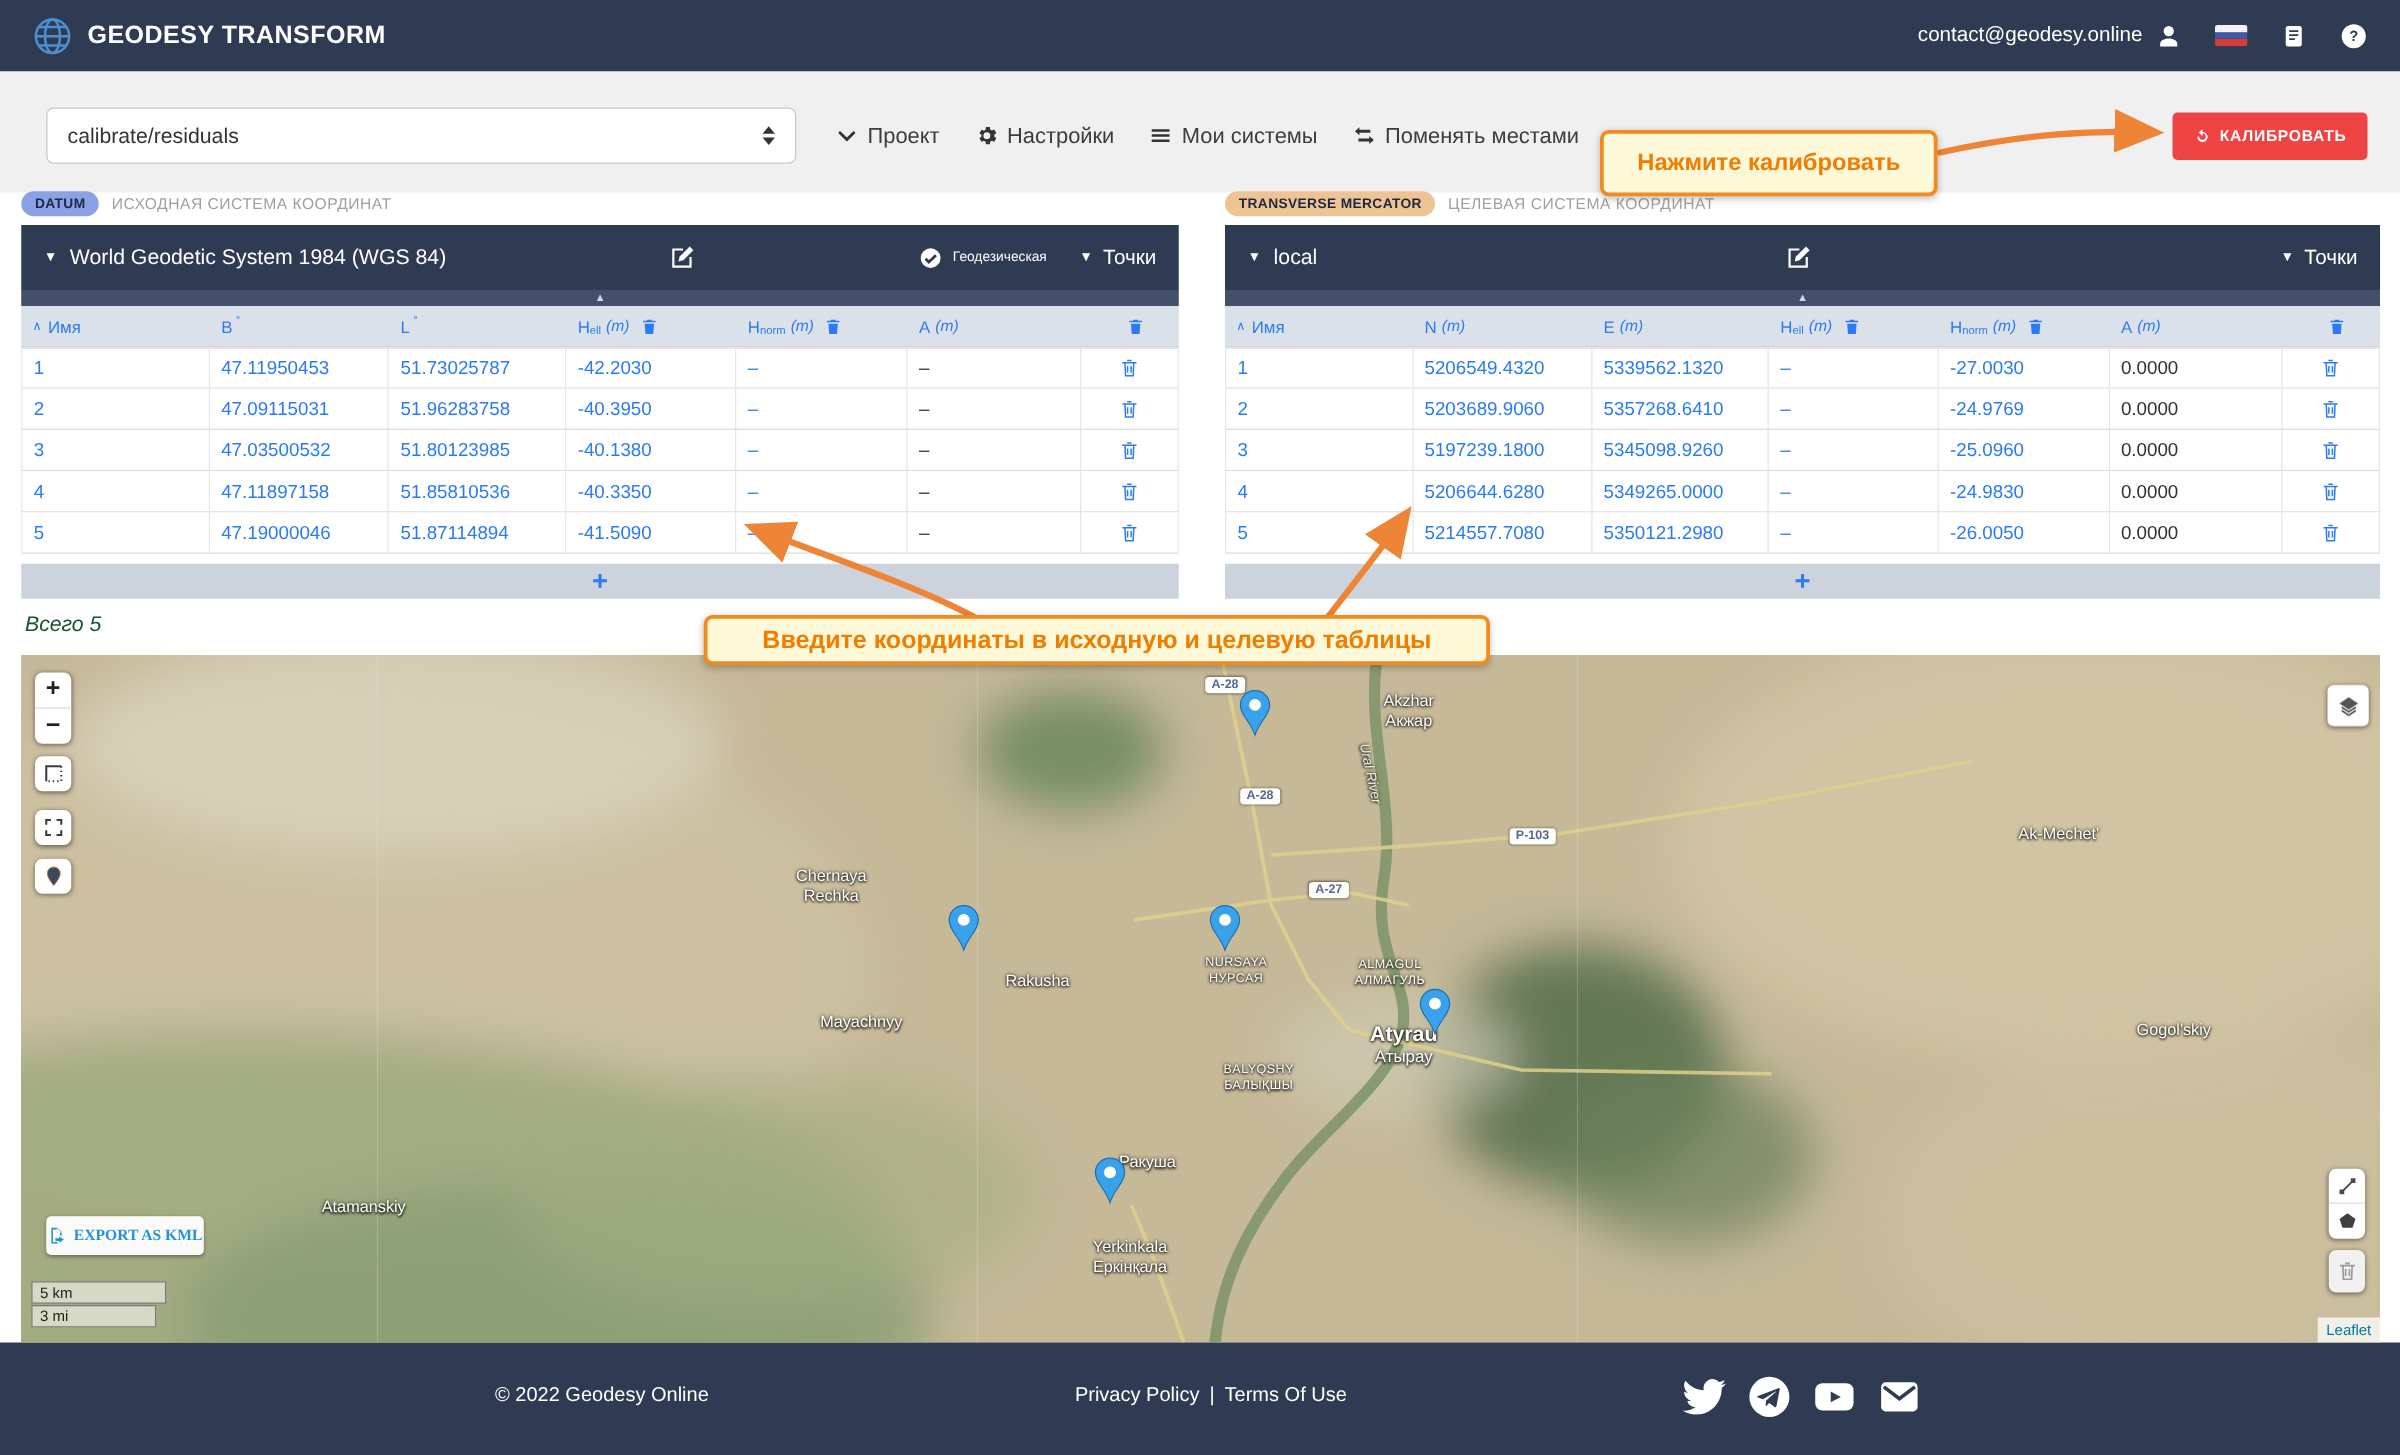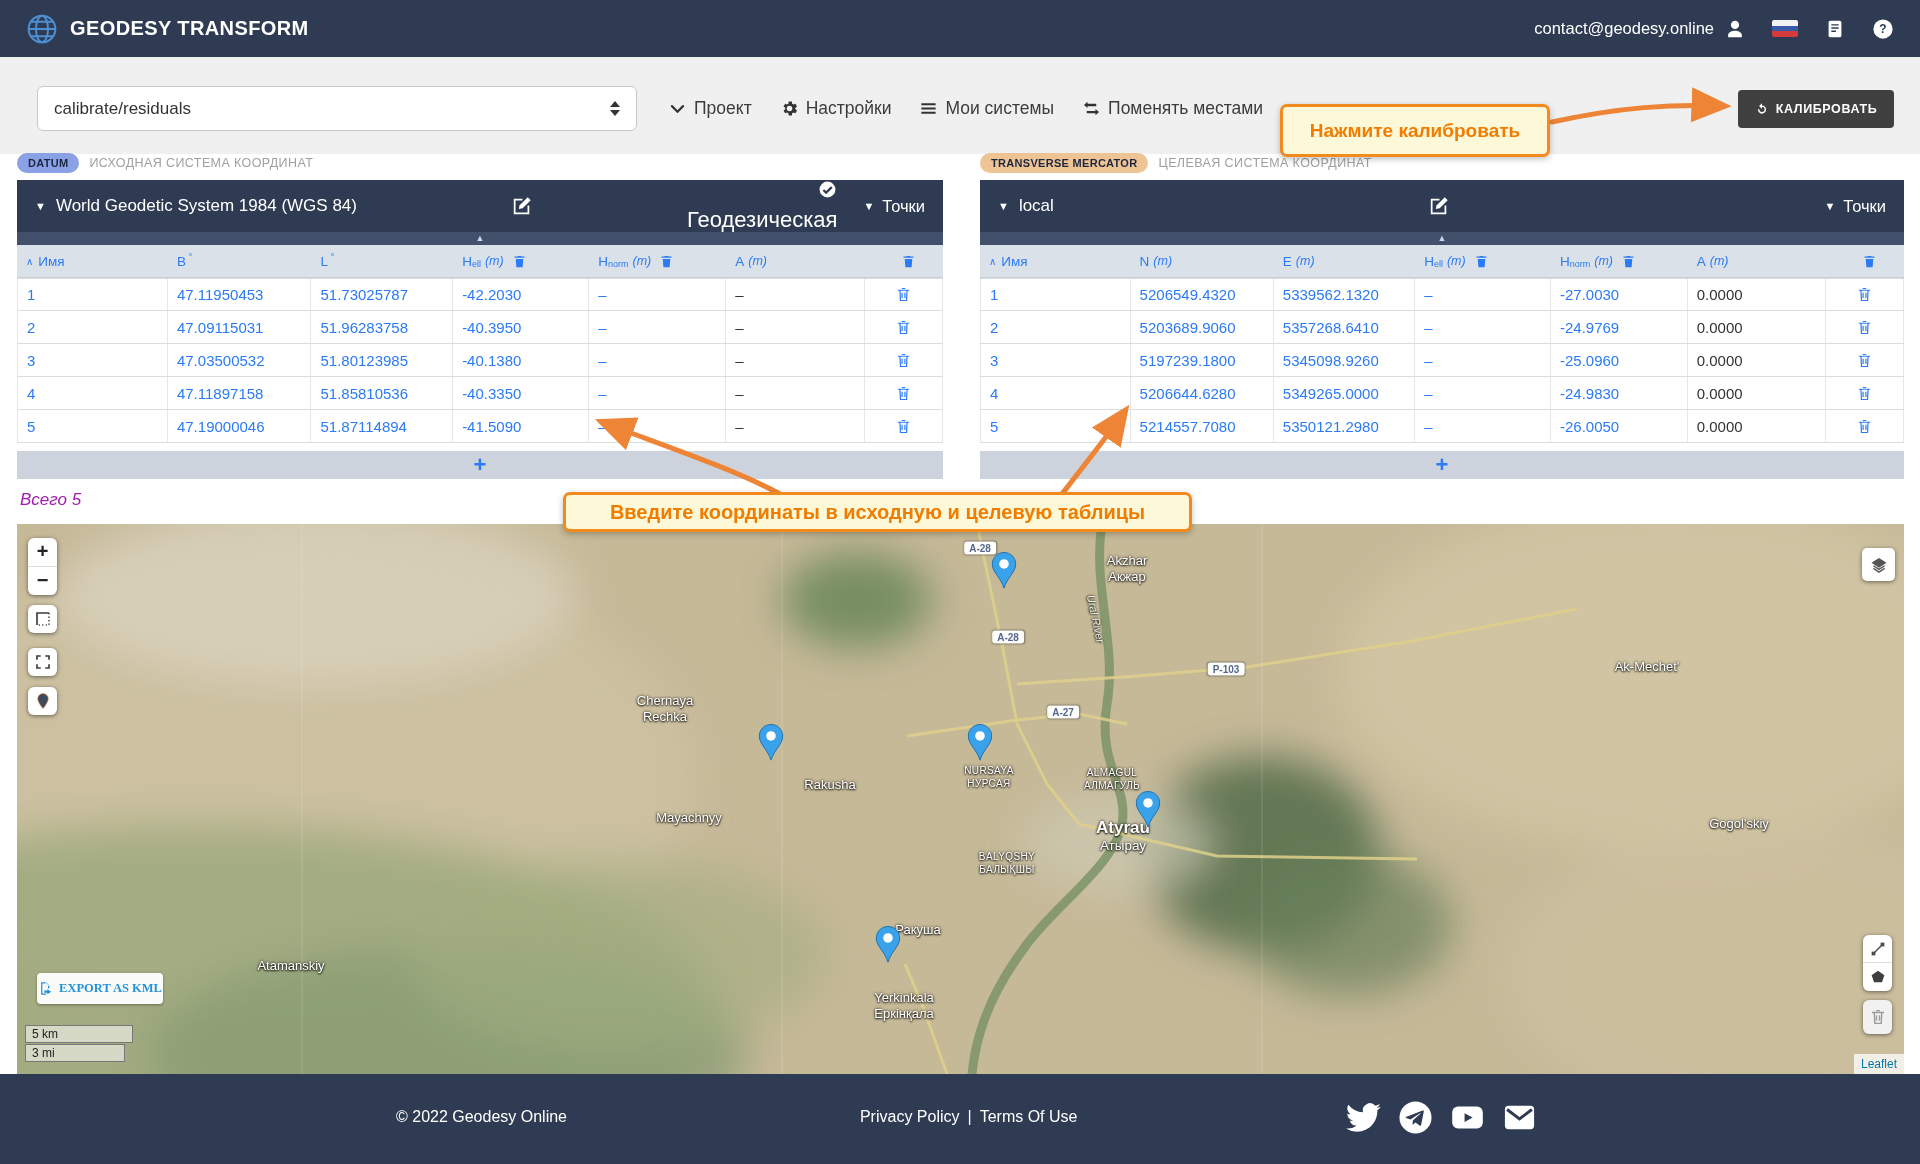--- a/index.html
+++ b/index.html
@@ -23,21 +23,21 @@
   
   .toolband { position:absolute; left:0; top:57px; width:1920px; height:97px; background:#f0f0f0; }
   .mode-select { position:absolute; left:37px; top:86px; width:600px; height:45px; background:#fff; border:1px solid #c8c8c8; border-radius:6px; display:flex; align-items:center; justify-content:space-between; padding:0 16px; font-size:17px; color:#333; cursor:pointer; }
   .spin { display:flex; flex-direction:column; gap:3px; }
   .spin i { width:0; height:0; border-left:5px solid transparent; border-right:5px solid transparent; }
   .spin i.up { border-bottom:6px solid #333; }
   .spin i.dn { border-top:6px solid #333; }
   .menu { position:absolute; left:668px; top:86px; height:45px; display:flex; align-items:center; gap:28px; }
   .mitem { display:flex; align-items:center; gap:7px; font-size:17.5px; color:#3c3c3c; cursor:pointer; }
   .mitem .micon { width:19px; height:19px; color:#333; }
-  .calibrate-btn { position:absolute; left:1738px; top:90px; width:156px; height:38px; background:#404040; border:none; border-radius:4px; color:#fff; font-family:inherit; font-size:12.5px; font-weight:bold; letter-spacing:.6px; display:flex; align-items:center; justify-content:center; gap:7px; cursor:pointer; }
+  .calibrate-btn { position:absolute; left:1738px; top:90px; width:156px; height:38px; background:#ef4444; border:none; border-radius:4px; color:#fff; font-family:inherit; font-size:12.5px; font-weight:bold; letter-spacing:.6px; display:flex; align-items:center; justify-content:center; gap:7px; cursor:pointer; }
   .calibrate-btn .micon { width:14px; height:14px; color:#fff; }
 
   
   .callout { position:absolute; background:#fdf8d7; border:3px solid #f28a1e; border-radius:7px; color:#f07d00; font-weight:bold; display:flex; align-items:center; justify-content:center; text-align:center; z-index:60; box-shadow:0 2px 6px rgba(0,0,0,.25); }
   .callout1 { left:1280px; top:104px; width:270px; height:53px; font-size:19px; }
   .callout2 { left:563px; top:492px; width:629px; height:40px; font-size:20px; }
   .arrows { position:absolute; left:0; top:0; width:1920px; height:1164px; pointer-events:none; z-index:55; }
 
   
   .panel { position:absolute; top:150px; }
@@ -47,41 +47,41 @@
   .badge { font-size:11px; font-weight:bold; color:#1c2740; padding:4px 11px; border-radius:11px; letter-spacing:.3px; }
   .badge.src-b { background:#8ba1e6; }
   .badge.tgt-b { background:#efc494; }
   .caption { font-size:12.5px; color:#9f9f9f; letter-spacing:.4px; }
   .tbar { margin-top:4px; height:52px; background:#2e3b52; display:flex; align-items:center; justify-content:space-between; padding:0 18px; color:#fff; }
   .tbar .grp { display:flex; align-items:center; gap:10px; }
   .tbar .grp.right { gap:26px; }
   .chev { font-size:11px; color:#fff; }
   .sysname { font-size:17px; }
   .editico { width:22px; height:22px; color:#fff; cursor:pointer; }
-  .checkwrap { display:flex; align-items:flex-end; gap:8px; font-size:22px; cursor:pointer;flex-direction:column; }
+  .checkwrap { display:flex; align-items:center; gap:8px; font-size:11px; cursor:pointer; }
   .checkwrap .micon { width:19px; height:19px; }
   .ptswrap { display:flex; align-items:center; gap:8px; font-size:16.5px; cursor:pointer; }
   .collapse { height:13px; background:#42506c; display:flex; align-items:center; justify-content:center; cursor:pointer; }
   .collapse span { color:#cfd6e4; font-size:9px; line-height:9px; }
   .thead { height:33px; background:#dbe1e9; display:flex; align-items:center; color:#2b7bf6; font-size:13.5px; border-bottom:1px solid #c9cfd8; }
   .hcell { display:flex; align-items:center; padding-left:9px; height:100%; }
   .hcell sub { font-size:9px; margin-top:5px; }
   .hcell .deg { font-size:10px; vertical-align:super; margin-left:3px; margin-bottom:6px; }
   .hcell .unit { font-style:italic; margin-left:4px; font-size:12.5px; }
   .htrash { width:15px; height:15px; margin-left:8px; color:#2b7bf6; cursor:pointer; }
   .c0{width:16.3%;} .c1{width:15.5%;} .c2{width:15.3%;} .c3{width:14.7%;} .c4{width:14.8%;} .c5{width:15.0%;} .c6{width:8.4%; justify-content:center; padding-left:0;}
   .trow { height:33px; display:flex; background:#fff; border-bottom:1px solid #d9dce0; }
   .trow:first-child { border-top:1px solid #d9dce0; }
   .tcell { display:flex; align-items:center; padding-left:9px; font-size:15px; color:#2b7bf6; border-right:1px solid #e4e6ea; cursor:text; }
   .tcell:first-child { border-left:1px solid #e4e6ea; }
   .tcell.muted { color:#333; }
   .tcell.center { justify-content:center; padding-left:0; }
   .rowtrash { width:17px; height:17px; color:#2b7bf6; cursor:pointer; }
   .plus-strip { margin-top:8px; height:28px; background:#ccd3dc; display:flex; align-items:center; justify-content:center; color:#2b7bf6; font-size:22px; font-weight:bold; cursor:pointer; }
-  .total { position:absolute; left:20px; top:490px; font-size:17px; font-style:italic; color:#a21caf; }
+  .total { position:absolute; left:20px; top:490px; font-size:17px; font-style:italic; color:#14532d; }
 
   
   .map { position:absolute; left:17px; top:524px; width:1887px; height:550px; background:#c6b998; overflow:hidden; }
   .map-art { position:absolute; left:0; top:0; }
   .mlabel { position:absolute; transform:translate(-50%,-50%); color:#fff; text-align:center; font-size:13px; line-height:1.25; text-shadow:0 0 3px rgba(0,0,0,.95), 0 1px 2px rgba(0,0,0,.9); white-space:nowrap; z-index:5; }
   .mlabel.small { font-size:10px; letter-spacing:.4px; }
   .mlabel.big { font-size:17px; font-weight:bold; }
   .mlabel.big .sub { font-size:13.5px; font-weight:normal; }
   .mlabel.river { color:#e8f2e2; font-style:italic; font-size:11px; }
   .rbadge { position:absolute; transform:translate(-50%,-50%); background:#fdfdfb; color:#56688f; font-size:10px; font-weight:bold; padding:1px 5px; border-radius:3px; box-shadow:0 0 2px rgba(0,0,0,.5); z-index:5; }

